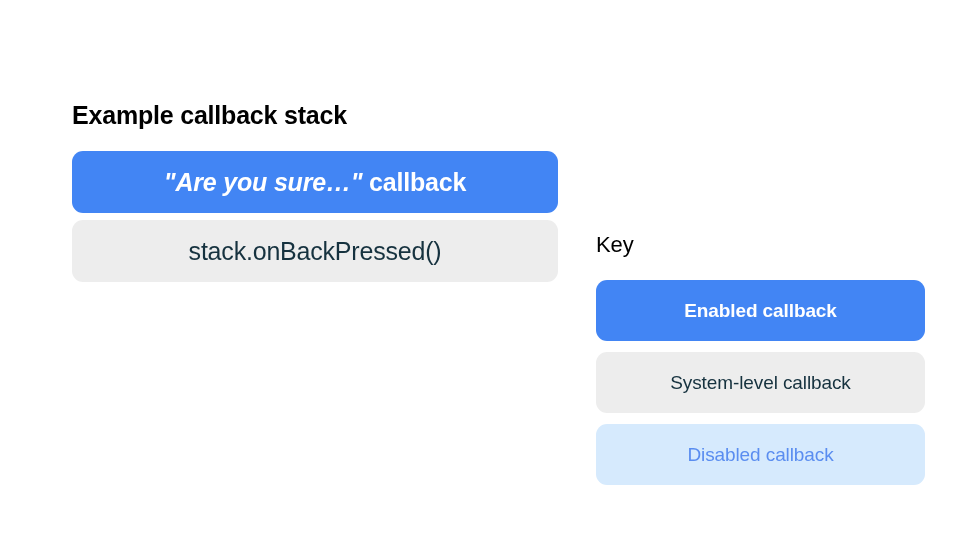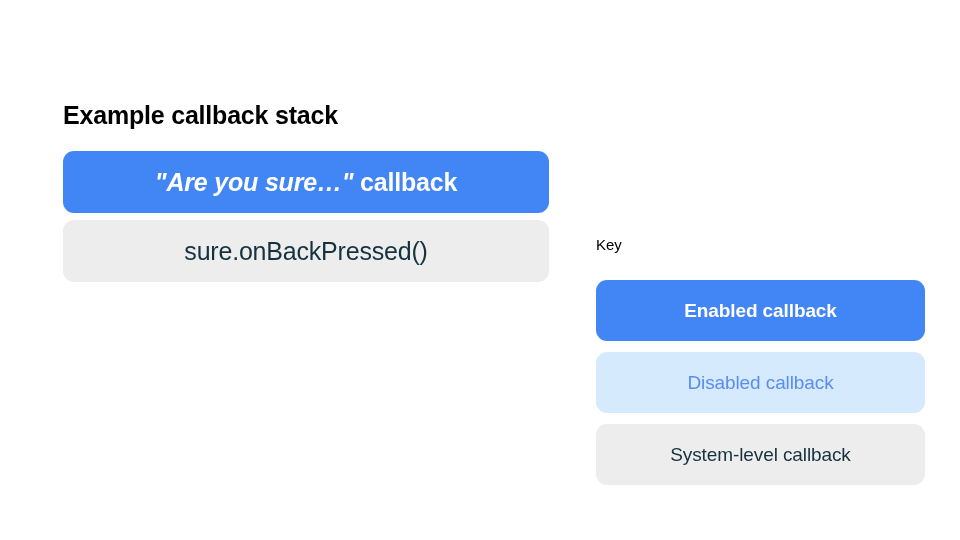--- a/index.html
+++ b/index.html
@@ -17,21 +17,21 @@
 
   #canvas {
     position: relative;
     width: 960px;
     height: 540px;
   }
 
   
   .stack-section {
     position: absolute;
-    left: 63px;
+    left: 72px;
     top: 99px;
     width: 486px;
   }
 
   .section-title {
     font-size: 25px;
     font-weight: 700;
     color: #000000;
     letter-spacing: -0.2px;
     line-height: 32px;
@@ -97,21 +97,21 @@
 
   
   .key-section {
     position: absolute;
     left: 596px;
     top: 232px;
     width: 329px;
   }
 
   .key-title {
-    font-size: 15px;
+    font-size: 22px;
     font-weight: 400;
     color: #000000;
     line-height: 26px;
     letter-spacing: -0.1px;
     margin: 0 0 22px 0;
     white-space: nowrap;
   }
 
   .key-list {
     display: flex;
@@ -162,39 +162,39 @@
     <div class="stack-list">
 
       <div class="bar state-enabled">
         <span class="bar-label"><span class="quote-italic">"Are you sure…"</span><span> callback</span></span>
       </div>
 
 
 
 
       <div class="bar state-system">
-        <span class="bar-label">sure.onBackPressed()</span>
+        <span class="bar-label">stack.onBackPressed()</span>
       </div>
 
     </div>
   </div>
 
   <div class="key-section">
     <div class="key-title">Key</div>
 
     <div class="key-list">
 
       <div class="key-item state-enabled">
         <span class="key-label">Enabled callback</span>
       </div>
 
+      <div class="key-item state-system">
+        <span class="key-label">System-level callback</span>
+      </div>
+
       <div class="key-item state-disabled">
         <span class="key-label">Disabled callback</span>
       </div>
 
-      <div class="key-item state-system">
-        <span class="key-label">System-level callback</span>
-      </div>
-
     </div>
   </div>
 
 </div>
 
 </body></html>

